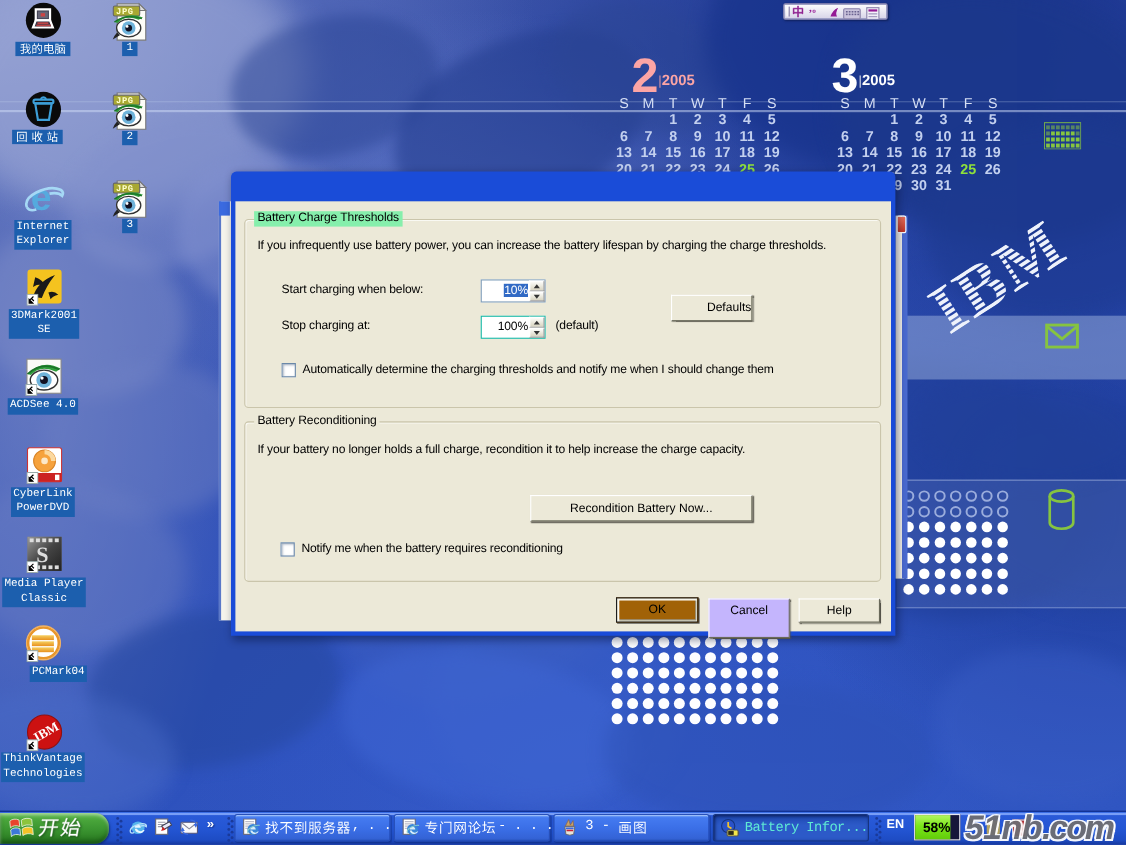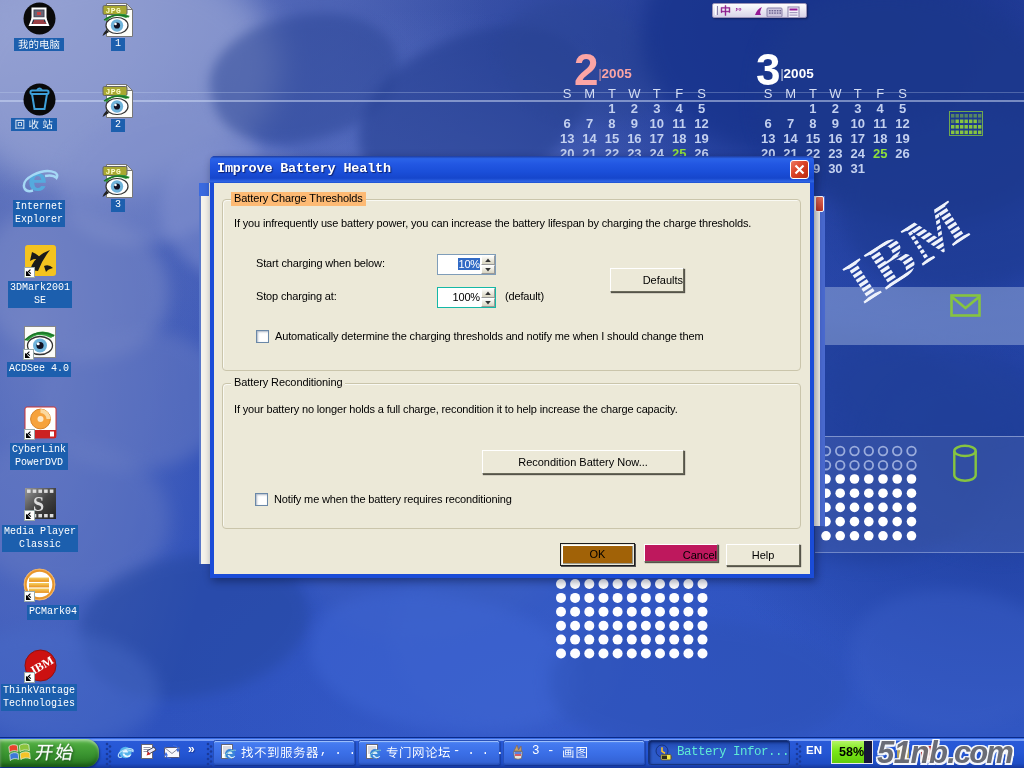--- a/index.html
+++ b/index.html
@@ -595,35 +595,24 @@
 <path d="M5.5 27.5 q-3 3 -4 6.5 l6.5 -4 z" fill="#222"></path>
 </svg>
 <div class="lbl" style="left:111px;top:199px;padding:0 4px">3</div>
 <div class="abs" style="left:199px;top:183px;width:12px;height:381px;background:#f6f4ec;border-left:2px solid #5a78c8"></div>
 <div class="abs" style="left:199px;top:183px;width:10px;height:13px;background:#3a6ae0"></div>
 <div class="abs" style="left:814px;top:196px;width:8px;height:330px;background:#f4f2ea"></div>
 <div class="abs" style="left:820px;top:196px;width:5px;height:330px;background:#4a6ad0"></div>
 <div class="abs" style="left:815px;top:196px;width:9px;height:16px;background:linear-gradient(#e8705a,#c03626);border:1px solid #fff;border-radius:2px"></div>
 <div class="abs" style="left:210px;top:156px;width:604px;height:422px;
 background:#1a4cd8;border-radius:5px 5px 0 0;box-shadow:2px 3px 8px rgba(0,10,40,.45)">
-<div class="abs" style="left:0;top:0;width:604px;height:27px;border-radius:5px 5px 0 0;
-background:linear-gradient(#1e3c9e 0%,#2a63e8 10%,#2257e2 30%,#1a4ed8 60%,#1646cc 82%,#2e64e4 94%,#1c50d0 100%)">
-<div style="position:absolute;left:7px;top:5px;color:#fff;font-family:'Liberation Mono',monospace;
-font-weight:bold;font-size:13.5px;letter-spacing:-0.2px;text-shadow:1px 1px 1px rgba(10,20,80,.8)">Improve Battery Health</div>
-<div style="position:absolute;right:5px;top:3.5px;width:19px;height:19px;border-radius:3px;border:1px solid #fff;
-background:linear-gradient(135deg,#ee7a62 0%,#da4226 45%,#b92b10 100%)">
-<svg width="17" height="17" viewBox="0 0 17 17" style="position:absolute;left:0;top:0">
-<path d="M4.5 4.5 L12.5 12.5 M12.5 4.5 L4.5 12.5" stroke="#fff" stroke-width="2.2"></path>
-        </svg>
-</div>
-    </div>
 <div class="abs" style="left:4px;top:27px;width:596px;height:391px;background:#ece9d8"></div>
 </div>
 <div class="abs" style="left:222px;top:199px;width:579px;height:172px;border:1px solid #cac5ab;border-radius:4px;box-shadow:inset 1px 1px 0 rgba(255,255,255,.7)"></div>
-<div class="abs" style="left:231px;top:192px;height:14px;background:#fdba74;white-space:nowrap;font-size:11px;letter-spacing:-0.1px;color:#000;padding:0 3px">Battery Charge Thresholds</div>
+<div class="abs" style="left:231px;top:192px;height:14px;background:#86efac;white-space:nowrap;font-size:11px;letter-spacing:-0.1px;color:#000;padding:0 3px">Battery Charge Thresholds</div>
 <div class="abs" style="left:234px;top:217px;font-size:11px;letter-spacing:-0.15px;color:#000;white-space:nowrap">If you infrequently use battery power, you can increase the battery lifespan by charging the charge thresholds.</div>
 <div class="abs" style="left:256px;top:257px;font-size:11px;letter-spacing:-0.15px;color:#000">Start charging when below:</div>
 <div class="abs" style="left:437px;top:254px;width:59px;height:21px;background:#fff;border:1px solid #7f9db9;font-size:11px;letter-spacing:-0.15px">
     <div class="abs" style="left:0;top:1px;width:42px;height:17px;text-align:right;line-height:17px"><span style="background:#316ac5;color:#fff">10%</span></div>
     <div style="position:absolute;overflow:hidden;width:14px;background:linear-gradient(#fdfdfb,#d8d4c0);border:1px solid #999;border-top-color:#fff;border-left-color:#fff;left:43px;top:0;height:9.5px">
       <svg width="12" height="8" viewBox="0 0 12 8" style="position:absolute;left:0;top:0">
         <path d="M6 2.5 L8.8 6 L3.2 6 Z" fill="#333"></path>
       </svg>
     </div>
     <div style="position:absolute;overflow:hidden;width:14px;background:linear-gradient(#fdfdfb,#d8d4c0);border:1px solid #999;border-top-color:#fff;border-left-color:#fff;left:43px;top:9.5px;height:9.5px">
@@ -650,21 +639,21 @@
 <div class="abs" style="left:610px;top:268px;width:74px;height:24px;background:#ece9d8;border:1px solid #888;border-top-color:#fff;border-left-color:#fff;border-right-color:#6a6a5a;border-bottom-color:#6a6a5a;box-shadow:1px 1px 1px #55534a;font-size:11px;color:#000;text-align:right;line-height:22px">Defaults</div>
 <div class="abs" style="left:256px;top:330px;width:13px;height:13px;background:#fff;border:1px solid #6a88a8;box-shadow:inset 1px 1px 2px rgba(90,110,140,.5)"></div>
 <div class="abs" style="left:275px;top:330px;font-size:11px;letter-spacing:-0.15px;color:#000;white-space:nowrap">Automatically determine the charging thresholds and notify me when I should change them</div>
 <div class="abs" style="left:222px;top:383px;width:579px;height:146px;border:1px solid #cac5ab;border-radius:4px;box-shadow:inset 1px 1px 0 rgba(255,255,255,.7)"></div>
 <div class="abs" style="left:231px;top:376px;height:14px;background:#ece9d8;white-space:nowrap;font-size:11px;letter-spacing:-0.1px;color:#000;padding:0 3px">Battery Reconditioning</div>
 <div class="abs" style="left:234px;top:403px;font-size:11px;letter-spacing:-0.15px;color:#000;white-space:nowrap">If your battery no longer holds a full charge, recondition it to help increase the charge capacity.</div>
 <div class="abs" style="left:482px;top:450px;width:202px;height:24px;background:#ece9d8;border:1px solid #888;border-top-color:#fff;border-left-color:#fff;border-right-color:#6a6a5a;border-bottom-color:#6a6a5a;box-shadow:1px 1px 1px #55534a;font-size:11px;color:#000;text-align:center;line-height:22px">Recondition Battery Now...</div>
 <div class="abs" style="left:255px;top:493px;width:13px;height:13px;background:#fff;border:1px solid #6a88a8;box-shadow:inset 1px 1px 2px rgba(90,110,140,.5)"></div>
 <div class="abs" style="left:274px;top:493px;font-size:11px;letter-spacing:-0.15px;color:#000;white-space:nowrap">Notify me when the battery requires reconditioning</div>
 <div class="abs" style="left:560px;top:543px;width:75px;height:23px;background:#a16207;border:1px solid #1d1d1d;box-shadow:inset 0 0 0 1px #ece9d8, inset 1px 1px 0 1px #fff, inset -1px -1px 0 1px #9a9889, 1px 1px 0 #555;font-size:11px;color:#000;text-align:center;line-height:21px">OK</div>
-<div class="abs" style="left:644px;top:544px;width:74px;height:18px;background:#be185d;border:1px solid #888;border-top-color:#fff;border-left-color:#fff;border-right-color:#6a6a5a;border-bottom-color:#6a6a5a;box-shadow:1px 1px 1px #55534a;font-size:11px;color:#000;text-align:right;line-height:20px">Cancel</div>
+<div class="abs" style="left:644px;top:544px;width:74px;height:36px;background:#c4b5fd;border:1px solid #888;border-top-color:#fff;border-left-color:#fff;border-right-color:#6a6a5a;border-bottom-color:#6a6a5a;box-shadow:1px 1px 1px #55534a;font-size:11px;color:#000;text-align:center;line-height:20px">Cancel</div>
 <div class="abs" style="left:726px;top:544px;width:74px;height:22px;background:#ece9d8;border:1px solid #888;border-top-color:#fff;border-left-color:#fff;border-right-color:#6a6a5a;border-bottom-color:#6a6a5a;box-shadow:1px 1px 1px #55534a;font-size:11px;color:#000;text-align:center;line-height:20px">Help</div>
 <div class="abs" style="left:0;top:737px;width:1024px;height:31px;
 background:linear-gradient(#3a70e8 0%,#2a5ad8 6%,#2456d4 50%,#1e4cc4 85%,#15379c 100%);
 border-top:1px solid #0a2a8a">
 <div class="abs" style="left:0;top:1px;width:1024px;height:2px;background:rgba(140,175,255,.8)"></div>
 </div>
 <div class="abs" style="left:0;top:739px;width:99px;height:28px;border-radius:0 13px 13px 0;
 background:linear-gradient(#64bc54 0%,#48a43a 25%,#3a9430 55%,#2d7f24 85%,#256e1d 100%);
 box-shadow:inset 0 2px 3px rgba(255,255,255,.45), inset 0 -3px 4px rgba(10,60,10,.5), 1px 1px 2px rgba(0,20,60,.5)"></div>
 <svg class="abs" style="left:8px;top:741px" width="24" height="23" viewBox="0 0 24 23">

